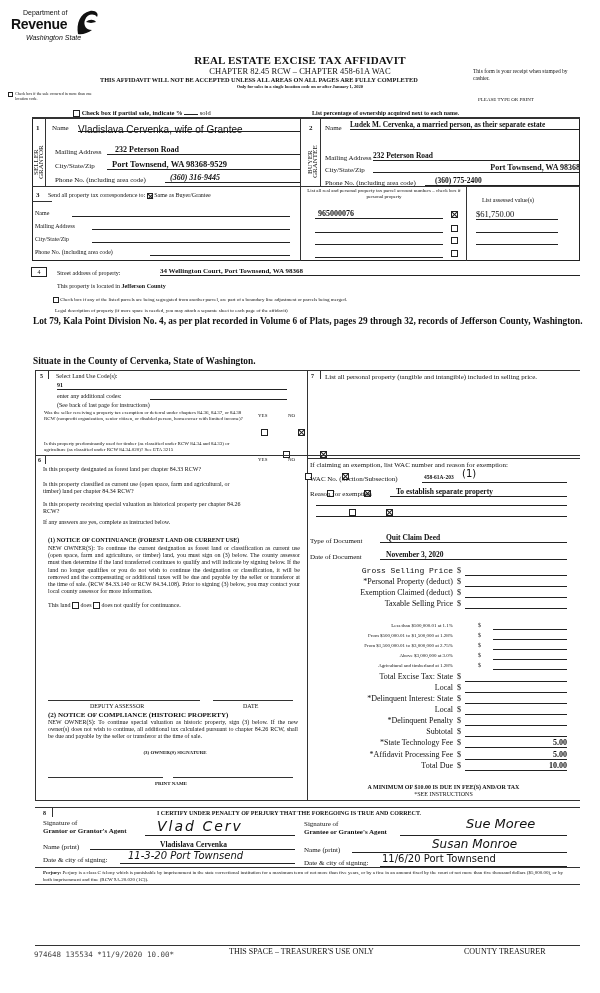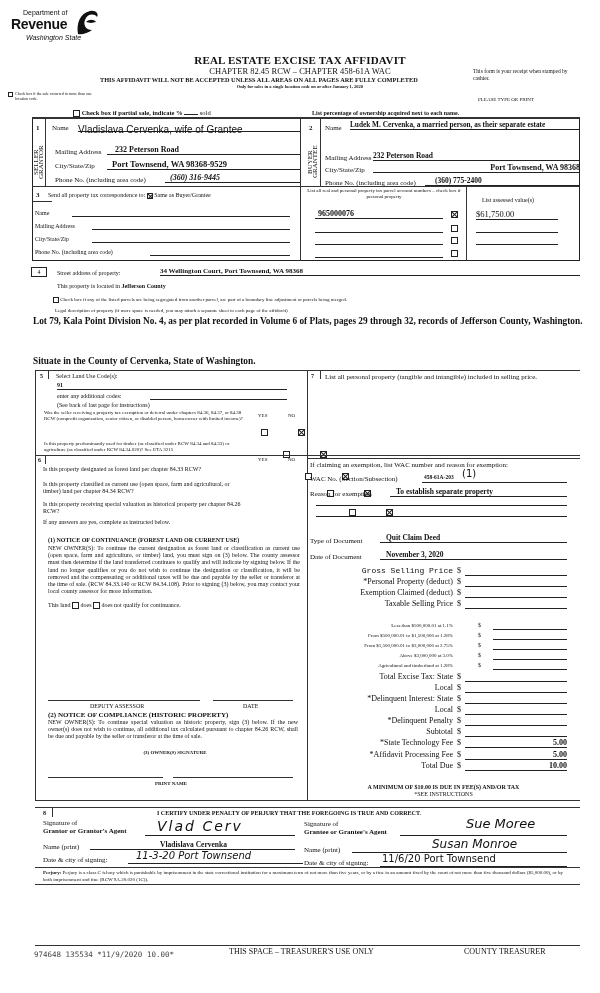--- a/index.html
+++ b/index.html
@@ -350,21 +350,21 @@
 <div class="abs b t6" style="left:157px;top:810px;">I CERTIFY UNDER PENALTY OF PERJURY THAT THE FOREGOING IS TRUE AND CORRECT.</div>
 
 <div class="abs t7" style="left:43px;top:819px;">Signature of</div>
 <div class="abs b t7" style="left:43px;top:827px;">Grantor or Grantor's Agent</div>
 <div class="abs ul" style="left:145px;top:818px;width:150px;height:17px;">
   <span class="sig" style="font-size:14px;position:absolute;left:12px;top:0;letter-spacing:2px;">Vlad Cerv</span>
 </div>
 <div class="abs t7" style="left:43px;top:843px;">Name (print)</div>
 <div class="abs ul val" style="left:90px;top:840px;width:205px;font-size:7.5px;padding-left:70px;box-sizing:border-box;"><span>Vladislava Cervenka</span></div>
 <div class="abs t7" style="left:43px;top:856px;">Date &amp; city of signing:</div>
-<div class="abs ul" style="left:128px;top:850px;width:175px;height:13px;text-align:center;">
+<div class="abs ul" style="left:120px;top:850px;width:175px;height:13px;text-align:center;">
   <span class="sig" style="font-size:10px;position:absolute;left:8px;top:0;white-space:nowrap;">11-3-20  Port Townsend</span>
 </div>
 
 <div class="abs t7" style="left:304px;top:820px;">Signature of</div>
 <div class="abs b t7" style="left:304px;top:828px;">Grantee or Grantee's Agent</div>
 <div class="abs ul" style="left:400px;top:818px;width:167px;height:17px;">
   <span class="sig" style="font-size:13px;position:absolute;left:66px;top:-2px;">Sue Moree</span>
 </div>
 <div class="abs t7" style="left:304px;top:846px;">Name (print)</div>
 <div class="abs ul" style="left:352px;top:838px;width:215px;height:14px;">

